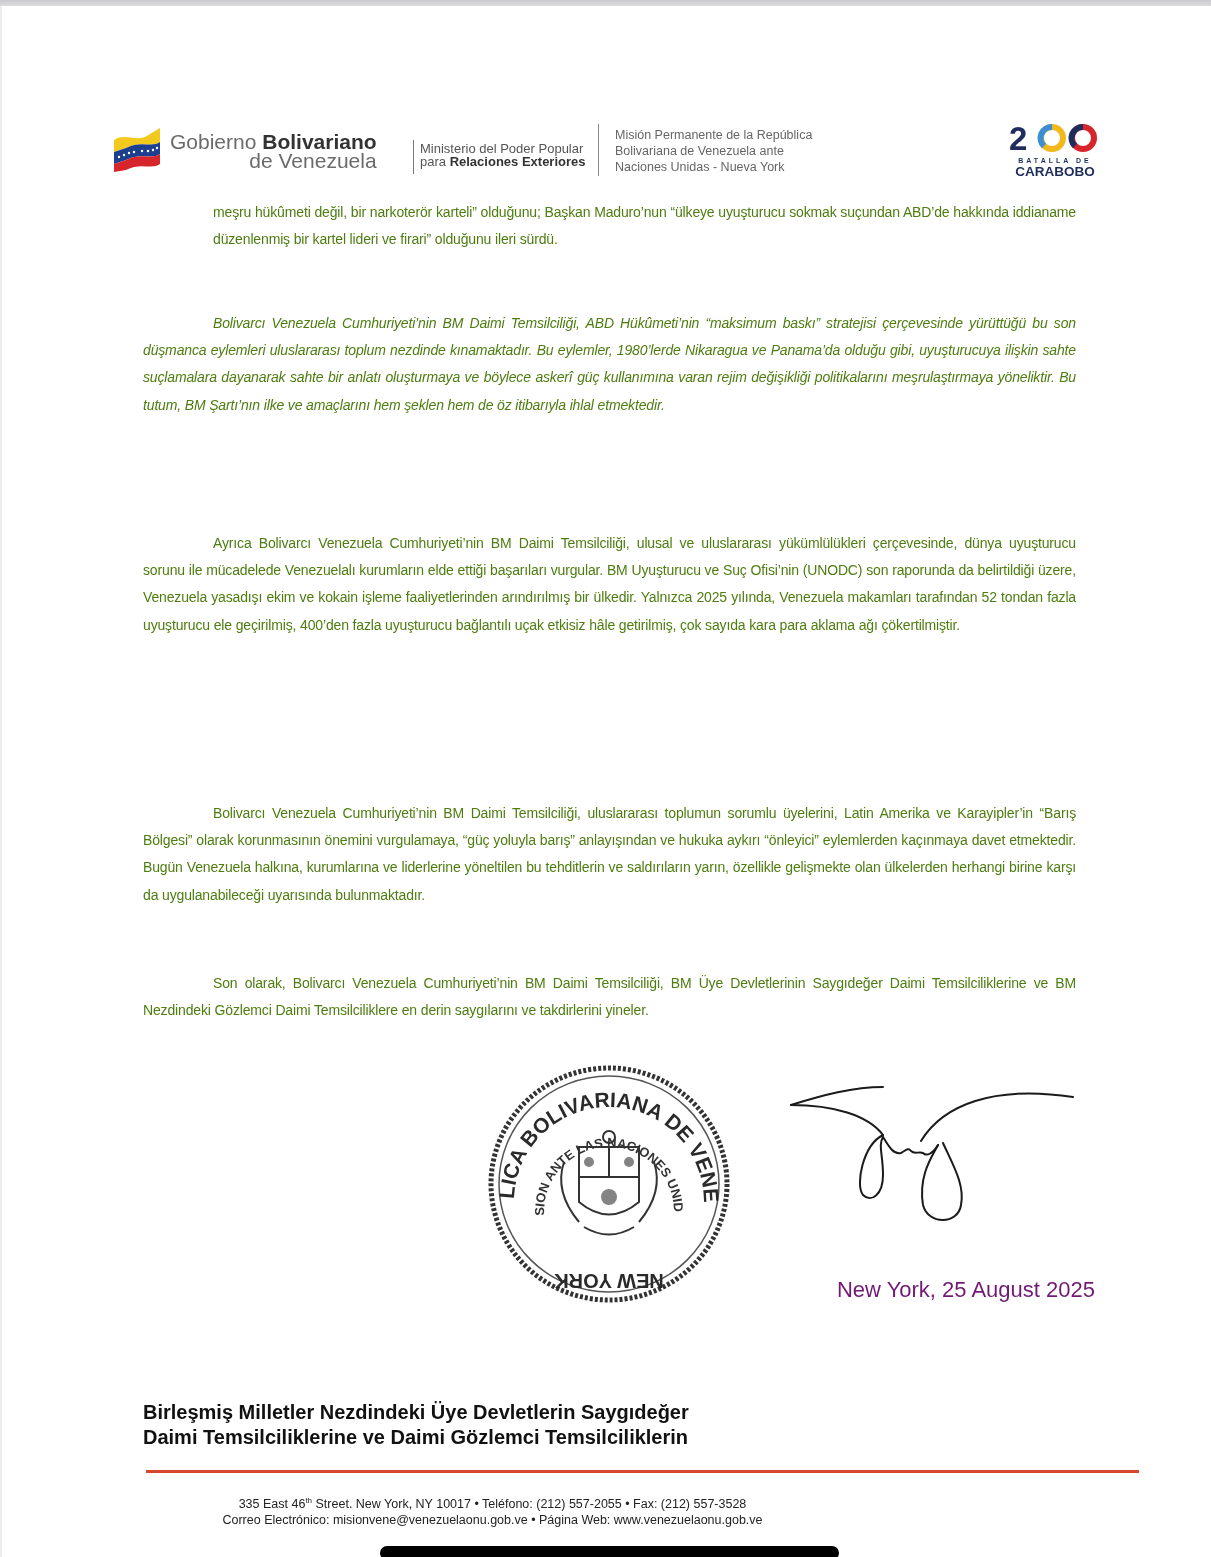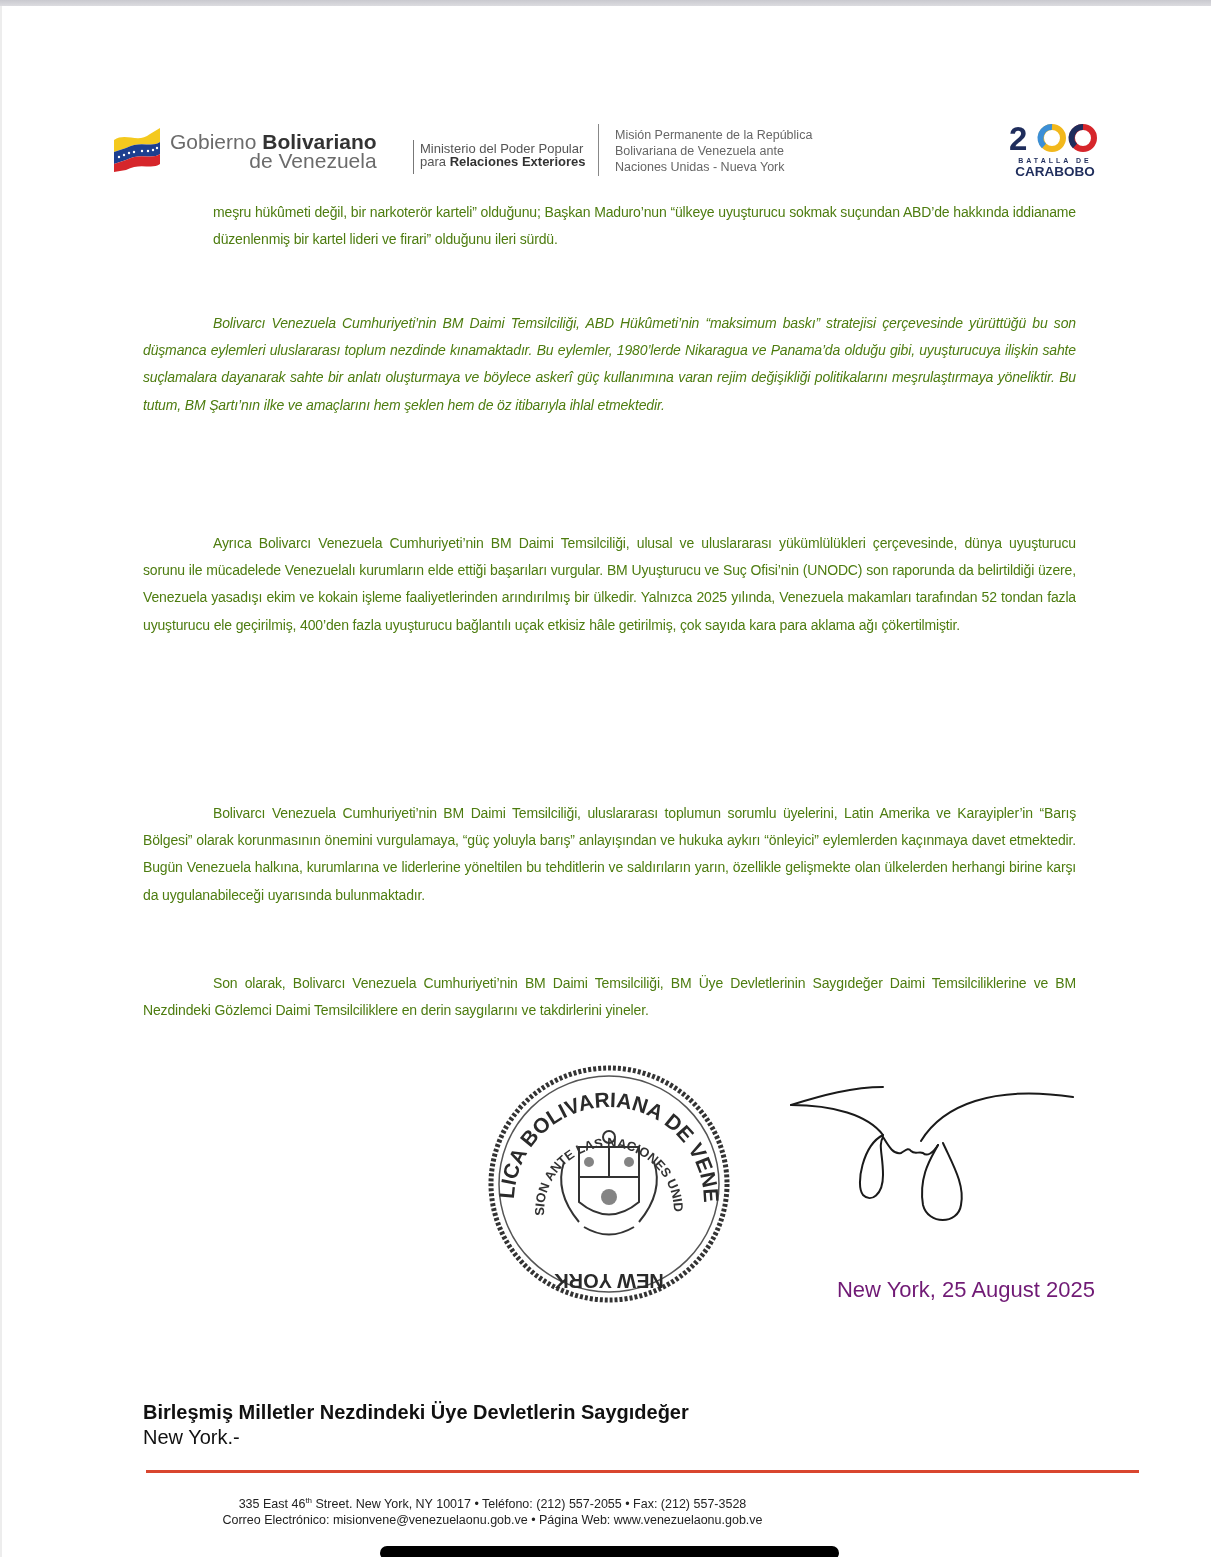--- a/index.html
+++ b/index.html
@@ -147,21 +147,21 @@
     <path d="M100 62 C105 70 110 80 118 78 C122 76 125 72 128 76 C132 80 136 76 140 78 C144 82 150 78 155 70"></path>
     <path d="M155 70 C150 80 135 100 140 130 C145 150 175 150 178 130 C182 110 170 90 160 68"></path>
     <path d="M138 66 C160 30 210 10 290 22"></path>
   </g>
 </svg>
 
 <div class="place-date">New York, 25 August 2025</div>
 
 <div class="addressee">
   <div class="bold">Birleşmiş Milletler Nezdindeki Üye Devletlerin Saygıdeğer</div>
-  <div>New York.-</div>
+  <div class="bold">Daimi Temsilciliklerine ve Daimi Gözlemci Temsilciliklerin</div>
 </div>
 
 <div class="footer-rule"></div>
 <div class="footer-text">
   <div><span>335 East 46</span><sup>th</sup><span> Street. New York, NY 10017 • Teléfono: (212) 557-2055 • Fax: (212) 557-3528</span></div>
   <div>Correo Electrónico: misionvene@venezuelaonu.gob.ve • Página Web: www.venezuelaonu.gob.ve</div>
 </div>
 
 <div class="home-indicator"></div>
 

